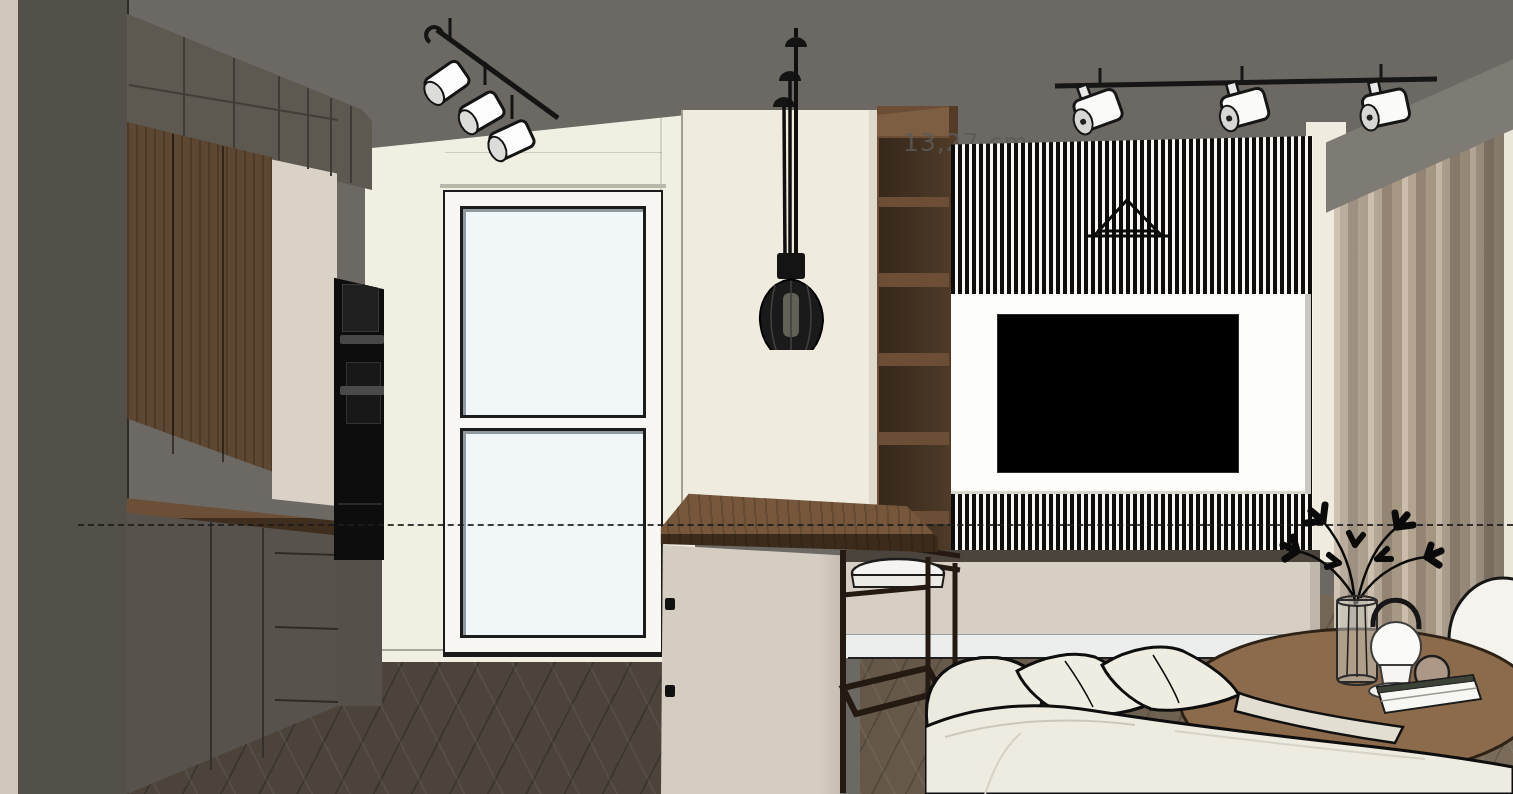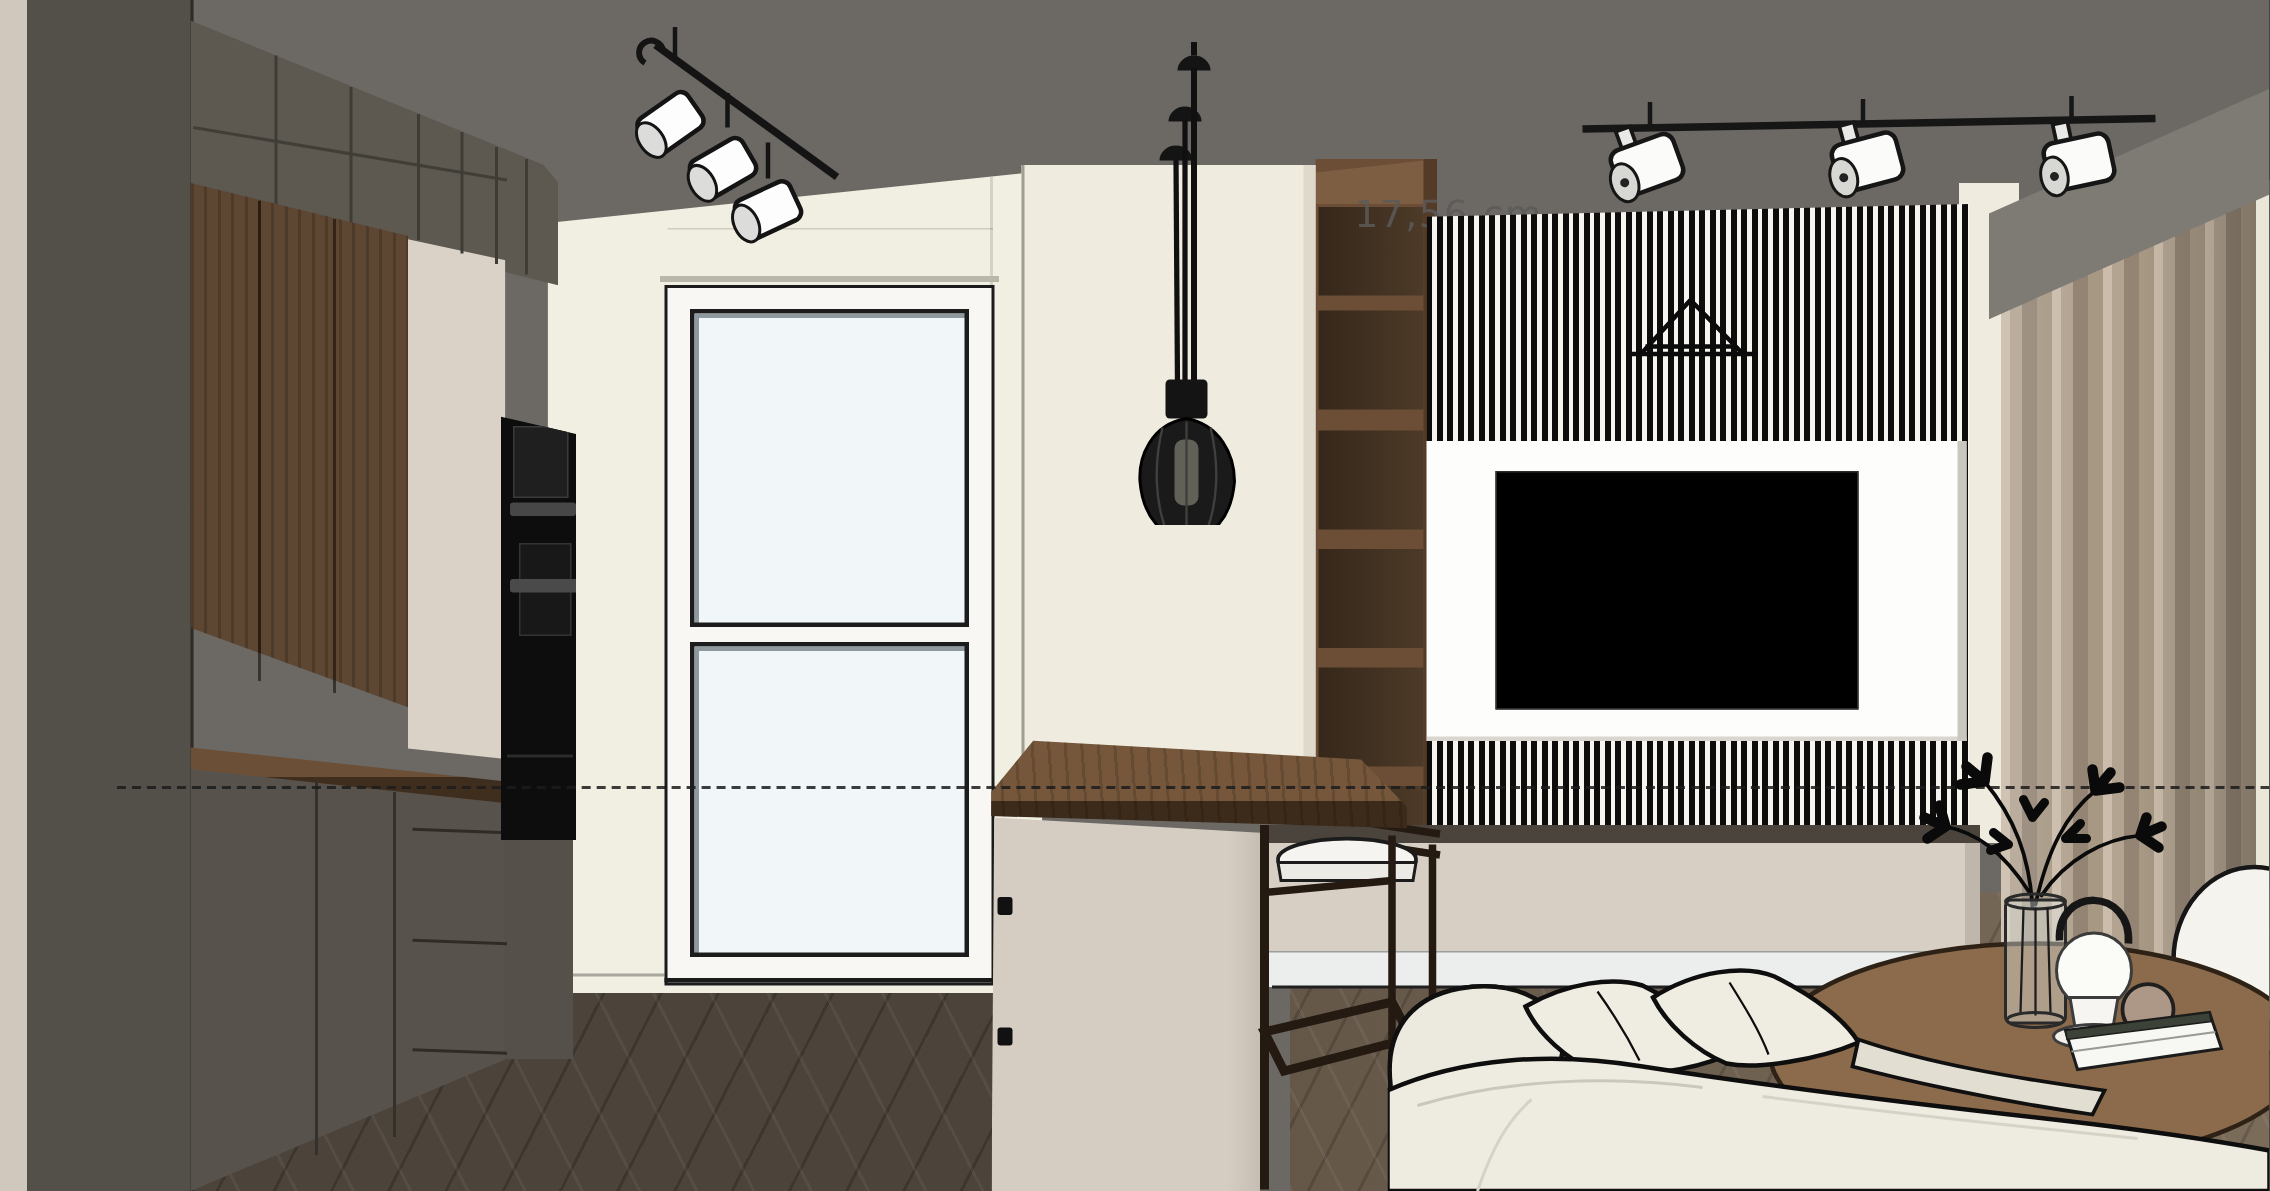--- a/index.html
+++ b/index.html
@@ -61,21 +61,21 @@
   <div class="abs" style="left:440px;top:184px;width:226px;height:4px;background:#b9b6aa;z-index:9;"></div>
   <div class="abs" style="left:443px;top:190px;width:220px;height:467px;background:#f8f7f3;border:2px solid #1b1b1b;box-sizing:border-box;z-index:8;">
     <div class="abs" style="left:15px;top:14px;width:186px;height:212px;background:#f1f7f9;border:3px solid #1c1c1c;box-sizing:border-box;box-shadow:inset 3px 3px 0 #8f9aa0;"></div>
     <div class="abs" style="left:15px;top:236px;width:186px;height:210px;background:#f1f7f9;border:3px solid #1c1c1c;box-sizing:border-box;box-shadow:inset 3px 3px 0 #8f9aa0;"></div>
   </div>
   <div class="abs" style="left:443px;top:652px;width:220px;height:3px;background:#1a1a1a;z-index:9;"></div>
 
   <div class="abs" style="left:1306px;top:122px;width:40px;height:440px;background:#efecdf;z-index:9;"></div>
   <div class="abs" style="left:951px;top:136px;width:362px;height:428px;z-index:17;background:repeating-linear-gradient(90deg,#0e0d0c 0 4px,#f7f5ef 4px 7px);clip-path:polygon(0 2%,100% 0,100% 100%,0 100%);"></div>
 
-  <span class="abs dim-label" style="left:903px;top:128px;z-index:16;">17,56 cm</span>
+  <span class="abs dim-label" style="left:903px;top:128px;z-index:16;">13,27 cm</span>
 
   <div class="abs" style="left:877px;top:106px;width:81px;height:456px;background:#6b4e35;z-index:15;">
     <div class="abs" style="left:0;top:0;width:81px;height:30px;background:#7d5e42;clip-path:polygon(0 30%,100% 0,100% 100%,0 100%);"></div>
     <div class="abs" style="left:72px;top:0;width:9px;height:456px;background:#533b28;"></div>
     <div class="abs" style="left:2px;top:32px;width:70px;height:59px;background:linear-gradient(90deg,#35271a,#4d3a28);"></div>
     <div class="abs" style="left:2px;top:101px;width:70px;height:66px;background:linear-gradient(90deg,#35271a,#4d3a28);"></div>
     <div class="abs" style="left:2px;top:181px;width:70px;height:66px;background:linear-gradient(90deg,#35271a,#4d3a28);"></div>
     <div class="abs" style="left:2px;top:260px;width:70px;height:66px;background:linear-gradient(90deg,#35271a,#4d3a28);"></div>
     <div class="abs" style="left:2px;top:339px;width:70px;height:66px;background:linear-gradient(90deg,#35271a,#4d3a28);"></div>
     <div class="abs" style="left:2px;top:418px;width:70px;height:38px;background:linear-gradient(90deg,#35271a,#4d3a28);"></div>

